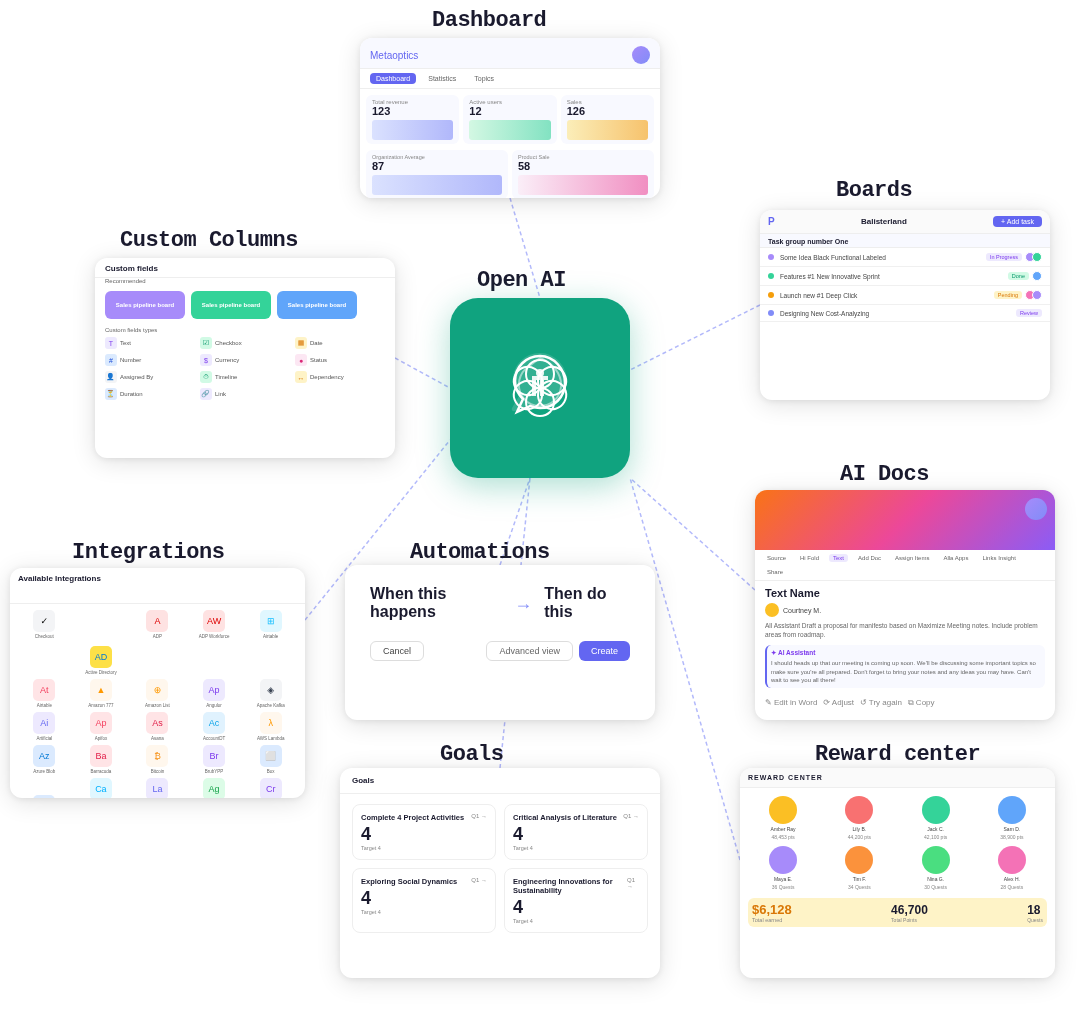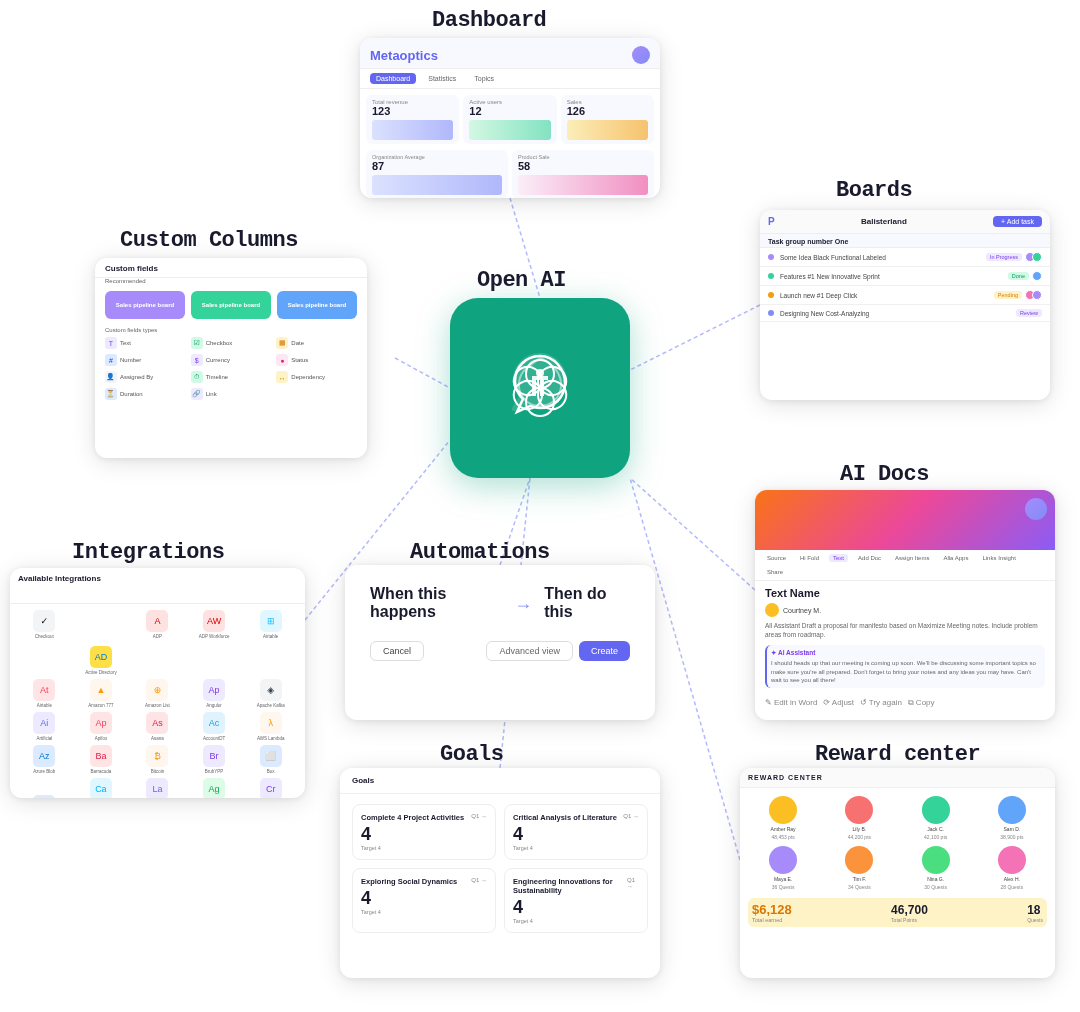--- a/index.html
+++ b/index.html
@@ -78,21 +78,21 @@
       top: 210px;
       left: 760px;
       width: 290px;
       height: 190px;
     }
 
     
     .custom-columns-card {
       top: 258px;
       left: 95px;
-      width: 272px;
+      width: 300px;
       height: 200px;
     }
 
     
     .integrations-card {
       top: 568px;
       left: 10px;
       width: 295px;
       height: 230px;
     }
@@ -131,21 +131,21 @@
 
     
     .dash-header {
       background: #f8f9ff;
       padding: 8px 10px 4px;
       display: flex;
       align-items: center;
       justify-content: space-between;
       border-bottom: 1px solid #eee;
     }
-    .dash-logo { font-size: 13px; font-weight: 700; color: #6366f1; }
+    .dash-logo { font-size: 10px; font-weight: 400; color: #6366f1; }
     .dash-avatar { width: 18px; height: 18px; border-radius: 50%; background: linear-gradient(135deg,#a78bfa,#818cf8); }
     .dash-tabs { display: flex; gap: 6px; padding: 4px 10px; border-bottom: 1px solid #eee; }
     .dash-tab { font-size: 7px; padding: 2px 6px; border-radius: 4px; color: #666; }
     .dash-tab.active { background: #6366f1; color: #fff; }
     .dash-metrics { display: grid; grid-template-columns: 1fr 1fr 1fr; gap: 4px; padding: 6px; }
     .dash-metric { background: #f8f9ff; border-radius: 6px; padding: 4px 6px; }
     .dash-metric-val { font-size: 11px; font-weight: 700; color: #1a1a2e; }
     .dash-metric-label { font-size: 6px; color: #888; }
     .dash-chart { height: 20px; background: linear-gradient(to right, #c7d2fe, #818cf8); border-radius: 3px; margin-top: 3px; opacity: 0.6; }
 

